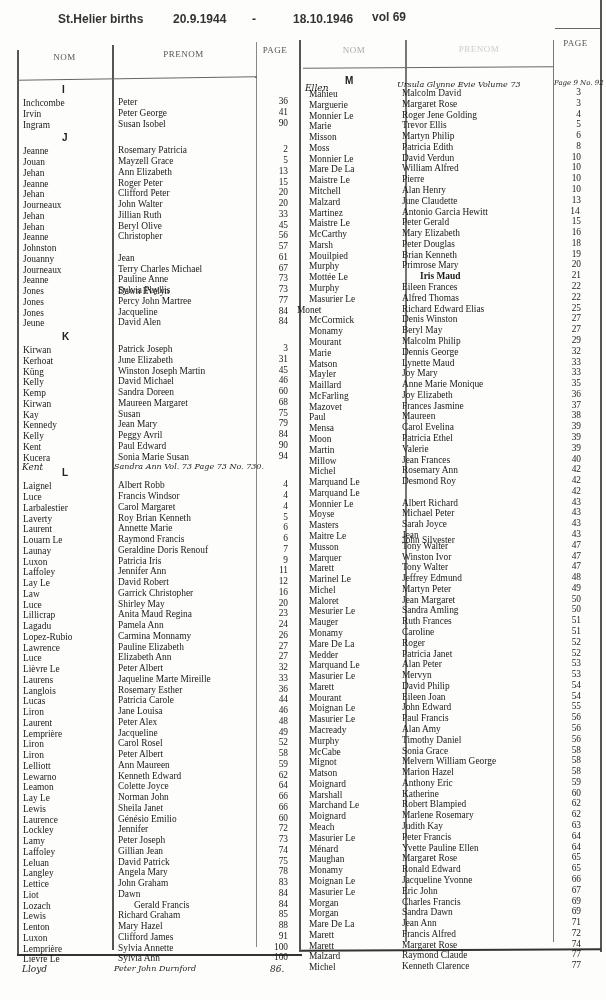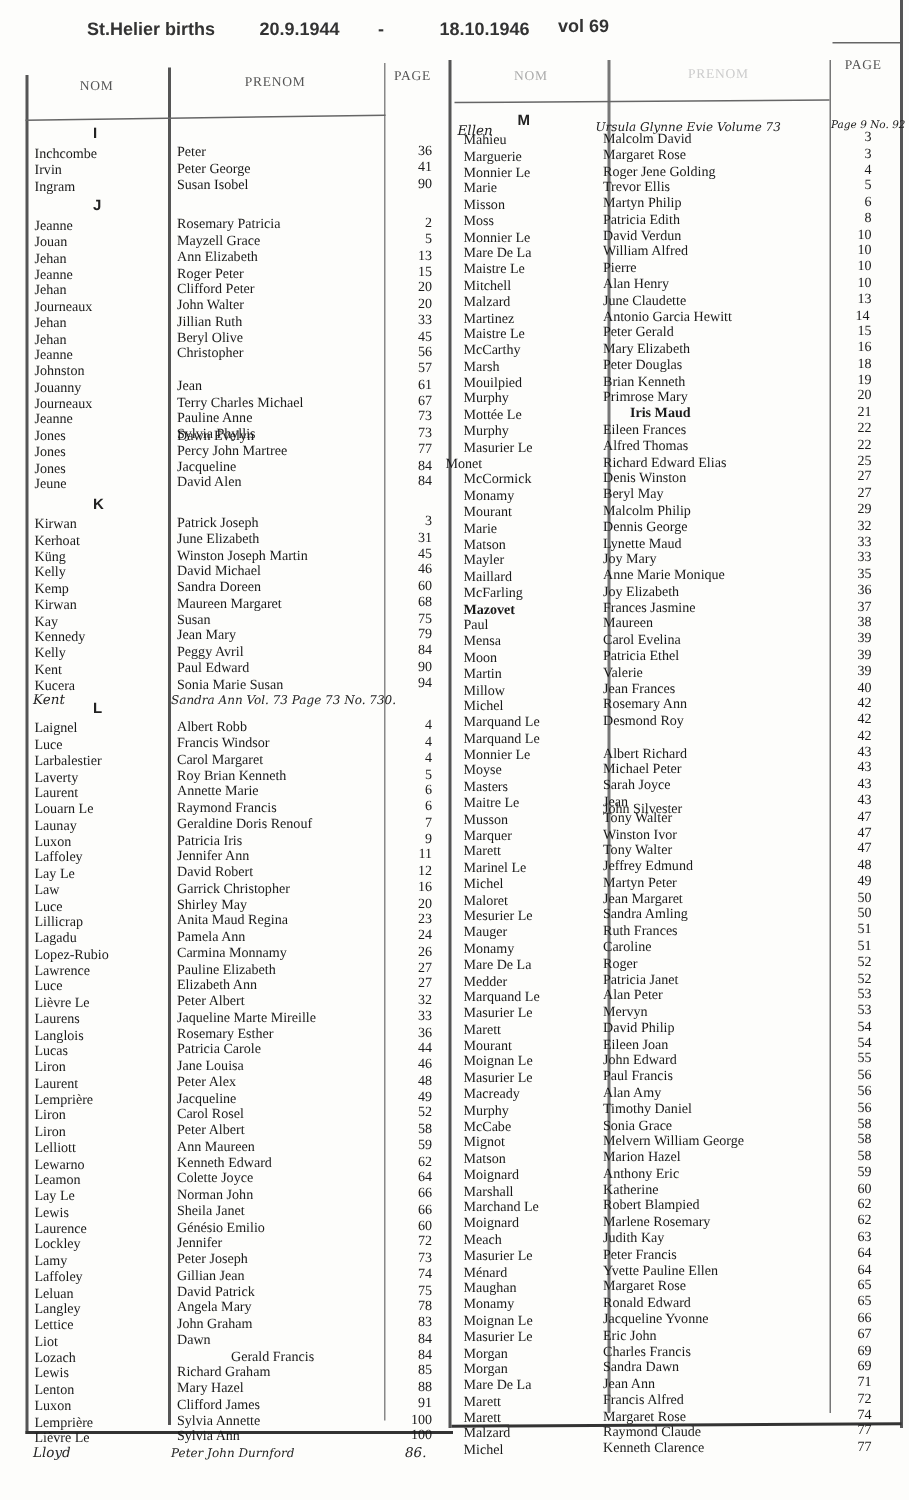--- a/index.html
+++ b/index.html
@@ -401,21 +401,21 @@
       <div class="row" style="left: 118px; top: -1px;">John Graham</div>
       <div class="row num" style="left: 250px; width: 38px; top: -2px;">83</div>
     </div>
     <div style="position: absolute; left: 0px; top: 889.75px;">
       <div class="row" style="left: 23px; top: 0px;">Liot</div>
       <div class="row" style="left: 118px; top: -1px;">Dawn</div>
       <div class="row num" style="left: 250px; width: 38px; top: -2px;">84</div>
     </div>
     <div style="position: absolute; left: 0px; top: 900.5px;">
       <div class="row" style="left: 23px; top: 0px;">Lozach</div>
-      <div class="row" style="left: 130px; top: -1px; padding-left: 24px;">Gerald Francis</div>
+      <div class="row" style="left: 110px; top: -1px; padding-left: 24px;">Gerald Francis</div>
       <div class="row num" style="left: 250px; width: 38px; top: -2px;">84</div>
     </div>
     <div style="position: absolute; left: 0px; top: 911.25px;">
       <div class="row" style="left: 23px; top: 0px;">Lewis</div>
       <div class="row" style="left: 118px; top: -1px;">Richard Graham</div>
       <div class="row num" style="left: 250px; width: 38px; top: -2px;">85</div>
     </div>
     <div style="position: absolute; left: 0px; top: 922px;">
       <div class="row" style="left: 23px; top: 0px;">Lenton</div>
       <div class="row" style="left: 118px; top: -1px;">Mary Hazel</div>
@@ -587,21 +587,21 @@
       <div class="row" style="left: 309px; top: 0px;">Maillard</div>
       <div class="row" style="left: 402px; top: -1px;">Anne Marie Monique</div>
       <div class="row num" style="left: 555px; width: 26px; top: -2px;">35</div>
     </div>
     <div style="position: absolute; left: 0px; top: 390.84px;">
       <div class="row" style="left: 309px; top: 0px;">McFarling</div>
       <div class="row" style="left: 402px; top: -1px;">Joy Elizabeth</div>
       <div class="row num" style="left: 555px; width: 26px; top: -2px;">36</div>
     </div>
     <div style="position: absolute; left: 0px; top: 401.62px;">
-      <div class="row" style="left: 309px; top: 0px; font-weight: bold;">Mazovet</div>
+      <div class="row" style="left: 309px; top: 0px;">Mazovet</div>
       <div class="row" style="left: 402px; top: -1px;">Frances Jasmine</div>
       <div class="row num" style="left: 555px; width: 26px; top: -2px;">37</div>
     </div>
     <div style="position: absolute; left: 0px; top: 412.4px;">
       <div class="row" style="left: 309px; top: 0px;">Paul</div>
       <div class="row" style="left: 402px; top: -1px;">Maureen</div>
       <div class="row num" style="left: 555px; width: 26px; top: -2px;">38</div>
     </div>
     <div style="position: absolute; left: 0px; top: 423.18px;">
       <div class="row" style="left: 309px; top: 0px;">Mensa</div>

